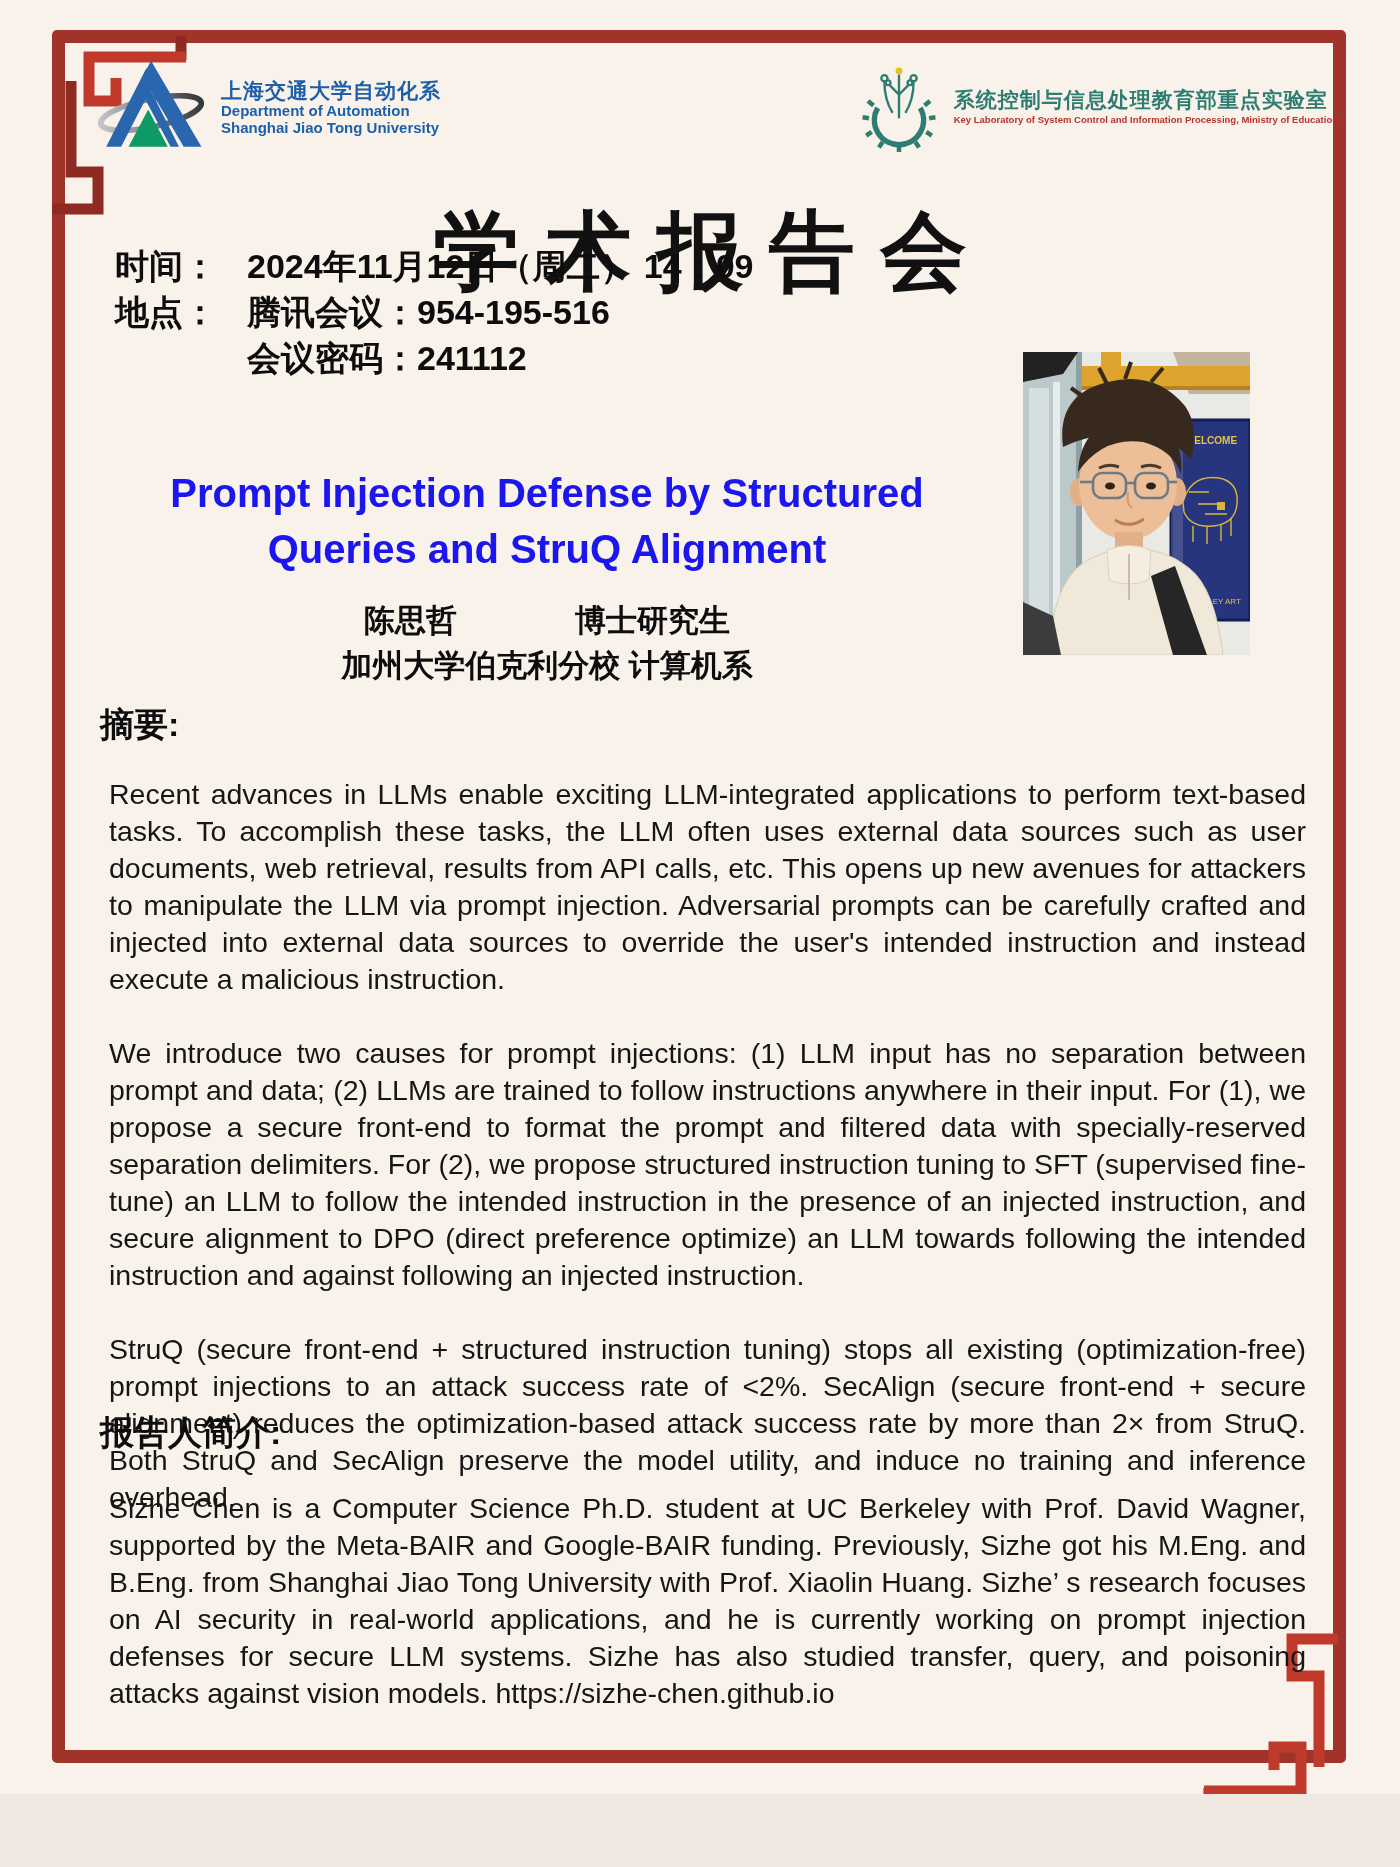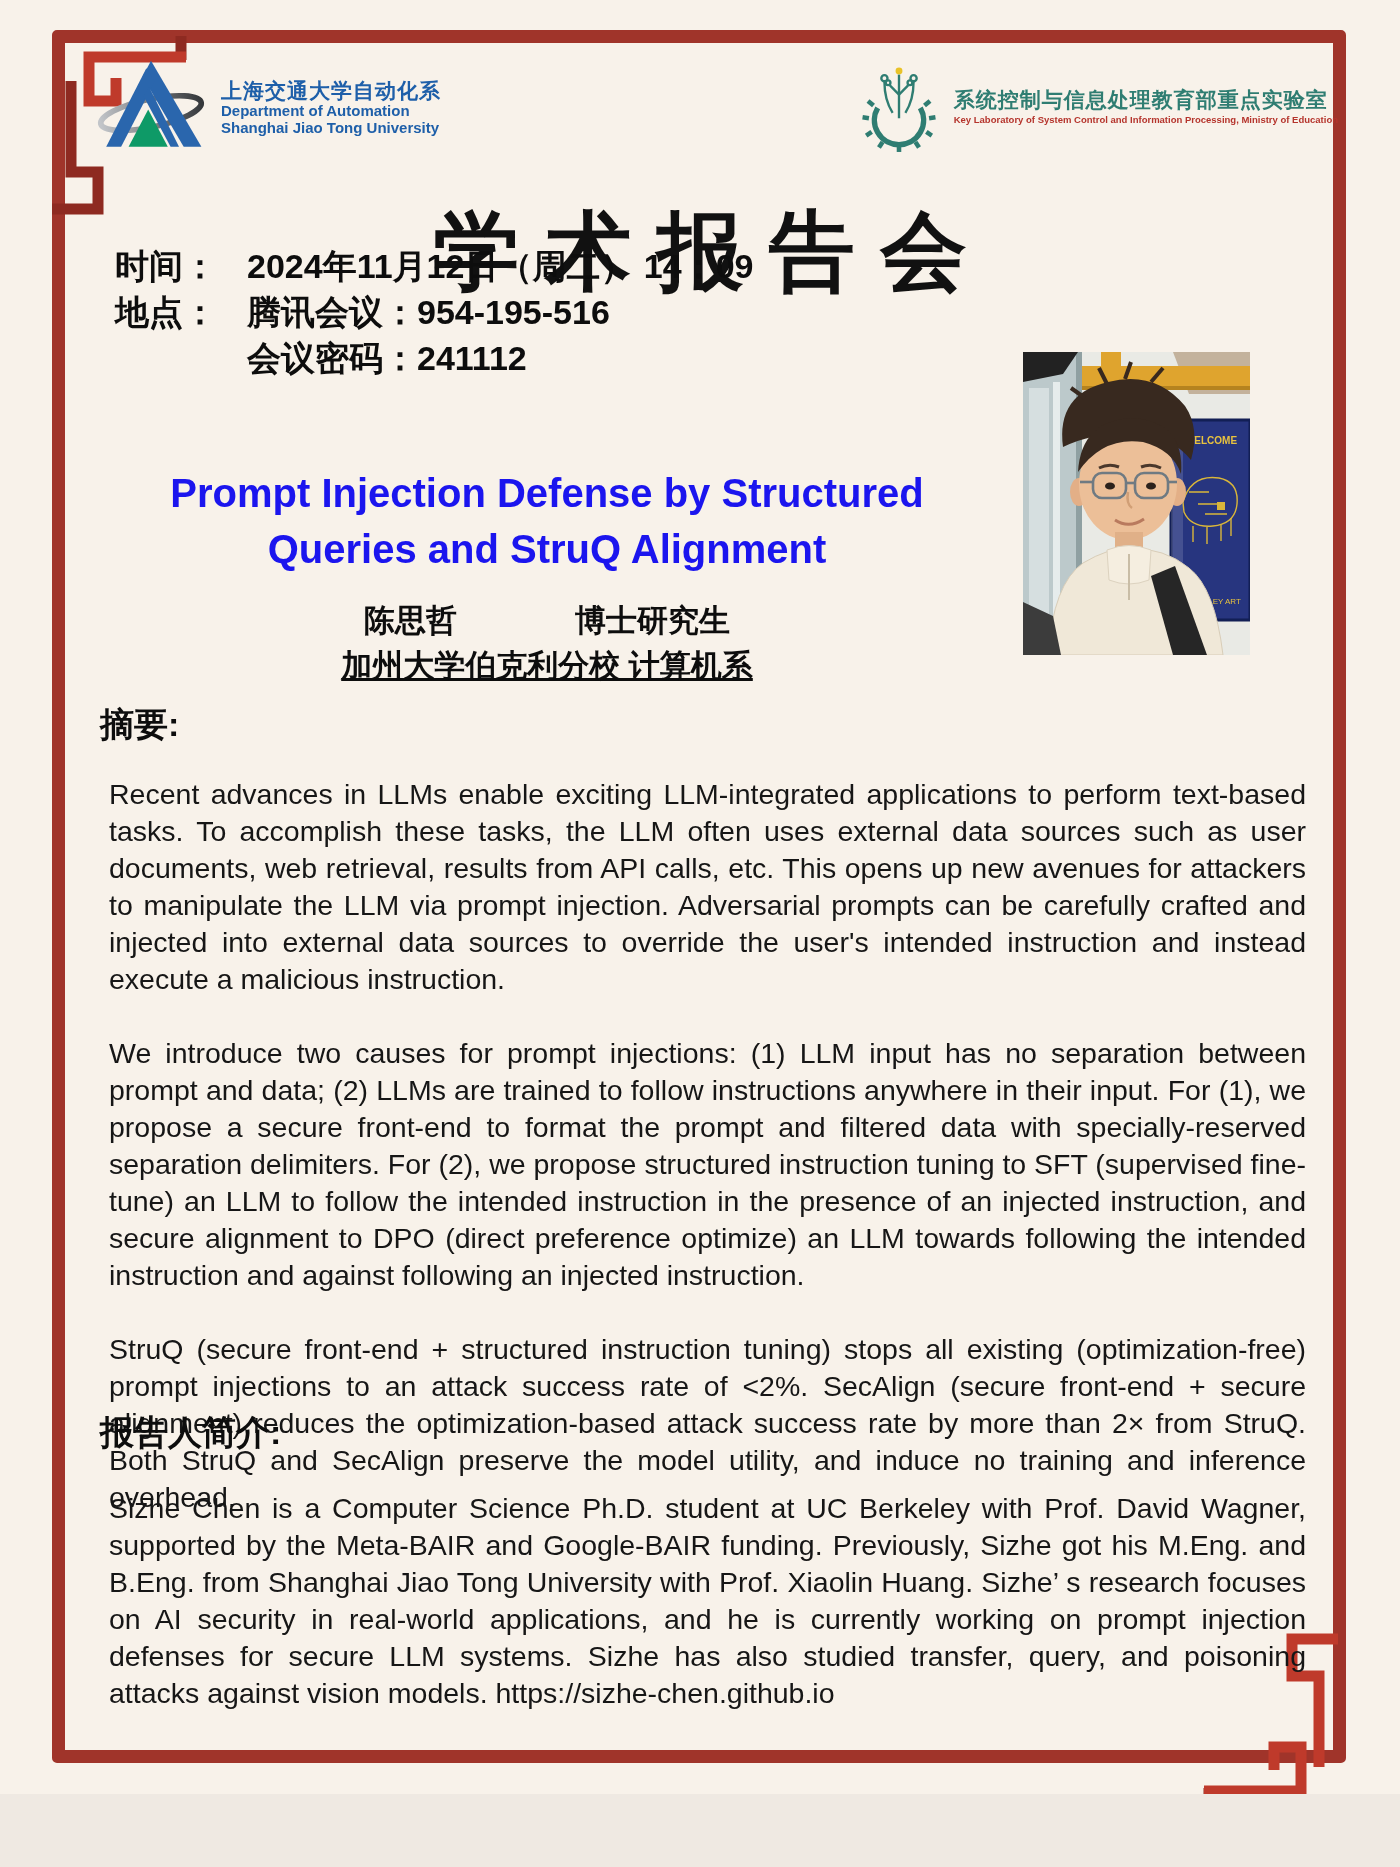--- a/index.html
+++ b/index.html
@@ -40,21 +40,21 @@
   
   .info{position:absolute;top:243px;left:115px;font-size:34px;font-weight:bold;line-height:46px;color:#0d0d0d;}
   .info-row{display:flex;}
   .info-label{width:132px;flex:0 0 132px;}
   
   .talk-title{
     position:absolute;top:432px;left:72px;width:950px;
     text-align:center;font-size:40px;font-weight:800;line-height:56px;
     color:#1b15ee;
   }
-  .speaker{position:absolute;top:598px;left:72px;width:950px;text-align:center;font-weight:bold;font-size:31px;line-height:45px;color:#0d0d0d;text-decoration:underline;}
+  .speaker{position:absolute;top:598px;left:72px;width:950px;text-align:center;font-weight:bold;font-size:31px;line-height:45px;color:#0d0d0d;}
   .speaker-row{display:inline-flex;gap:118px;}
   
   .photo{position:absolute;left:1023px;top:352px;width:227px;height:303px;}
   .photo svg{display:block;width:100%;height:100%;}
   
   .section{position:absolute;left:100px;width:1206px;}
   .abstract{top:702px;}
   .bio{top:1410px;}
   .section h2{font-size:34px;font-weight:bold;margin:0 0 0 0;color:#0d0d0d;}
   .section p{

